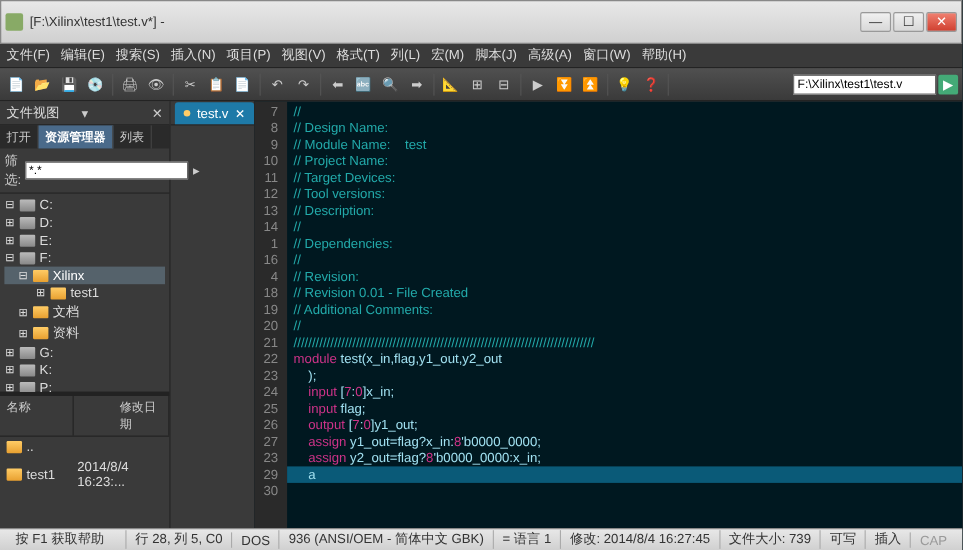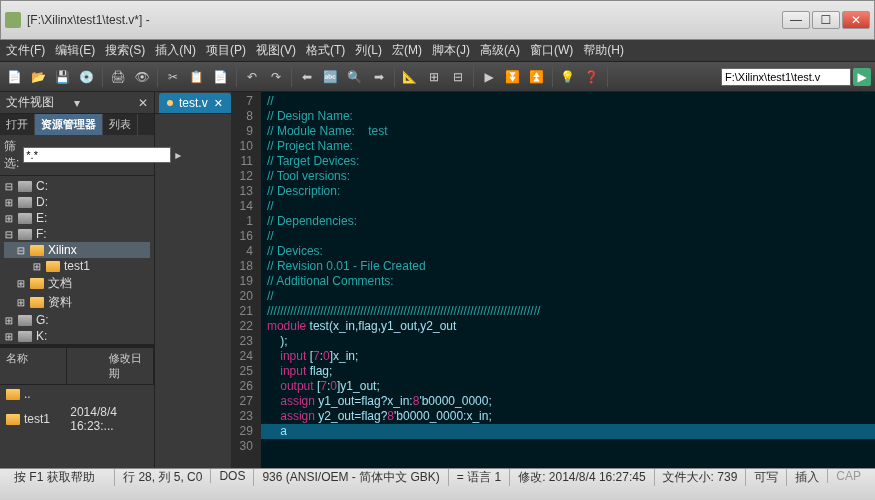--- a/index.html
+++ b/index.html
@@ -53,21 +53,21 @@
 .gutter{background:#2a2a2a;color:#888;text-align:right;padding:2px 8px 2px 4px;user-select:none;min-width:30px;}
 .gutter div{height:15px;line-height:15px;}
 .lines{flex:1;padding:2px 0;}
 .lines .ln{height:15px;line-height:15px;white-space:pre;padding-left:6px;}
 .lines .ln.hl{background:#0a5a78;}
 .c-cmt{color:#2aa;}
 .c-kw{color:#c38;}
 .c-id{color:#a0e0f0;}
 .c-plain{color:#ddd;}
 .c-num{color:#c38;}
-.statusbar{background:linear-gradient(#e8e8e8,#d0d0d0);height:32px;display:flex;align-items:flex-start;padding:0 6px;color:#333;border-top:1px solid #888;font-size:11px;}
+.statusbar{background:linear-gradient(#e8e8e8,#d0d0d0);height:20px;display:flex;align-items:center;padding:0 6px;color:#333;border-top:1px solid #888;font-size:11px;}
 .statusbar .seg{padding:0 8px;border-left:1px solid #aaa;}
 .statusbar .seg:first-child{border:none;flex:0 0 auto;}
 .statusbar .fill{flex:1;}
 .bottom-panels{display:flex;flex-direction:column;height:120px;}
 </style>
 </head>
 <body>
 
 <div class="titlebar">
   <div class="icon"></div>
@@ -282,21 +282,21 @@
           <div class="ln"><span class="c-cmt">//</span></div>
           <div class="ln"><span class="c-cmt">// Design Name:</span></div>
           <div class="ln"><span class="c-cmt">// Module Name:    test</span></div>
           <div class="ln"><span class="c-cmt">// Project Name:</span></div>
           <div class="ln"><span class="c-cmt">// Target Devices:</span></div>
           <div class="ln"><span class="c-cmt">// Tool versions:</span></div>
           <div class="ln"><span class="c-cmt">// Description:</span></div>
           <div class="ln"><span class="c-cmt">//</span></div>
           <div class="ln"><span class="c-cmt">// Dependencies:</span></div>
           <div class="ln"><span class="c-cmt">//</span></div>
-          <div class="ln"><span class="c-cmt">// Devices:</span></div>
+          <div class="ln"><span class="c-cmt">// Revision:</span></div>
           <div class="ln"><span class="c-cmt">// Revision 0.01 - File Created</span></div>
           <div class="ln"><span class="c-cmt">// Additional Comments:</span></div>
           <div class="ln"><span class="c-cmt">//</span></div>
           <div class="ln"><span class="c-cmt">//////////////////////////////////////////////////////////////////////////////////</span></div>
           <div class="ln"><span class="c-kw">module</span> <span class="c-id">test(x_in,flag,y1_out,y2_out</span></div>
           <div class="ln">    <span class="c-id">);</span></div>
           <div class="ln">    <span class="c-kw">input</span> <span class="c-id">[</span><span class="c-num">7</span><span class="c-id">:</span><span class="c-num">0</span><span class="c-id">]x_in;</span></div>
           <div class="ln">    <span class="c-kw">input</span> <span class="c-id">flag;</span></div>
           <div class="ln">    <span class="c-kw">output</span> <span class="c-id">[</span><span class="c-num">7</span><span class="c-id">:</span><span class="c-num">0</span><span class="c-id">]y1_out;</span></div>
           <div class="ln">    <span class="c-kw">assign</span> <span class="c-id">y1_out=flag?x_in:</span><span class="c-num">8</span><span class="c-id">'b0000_0000;</span></div>

